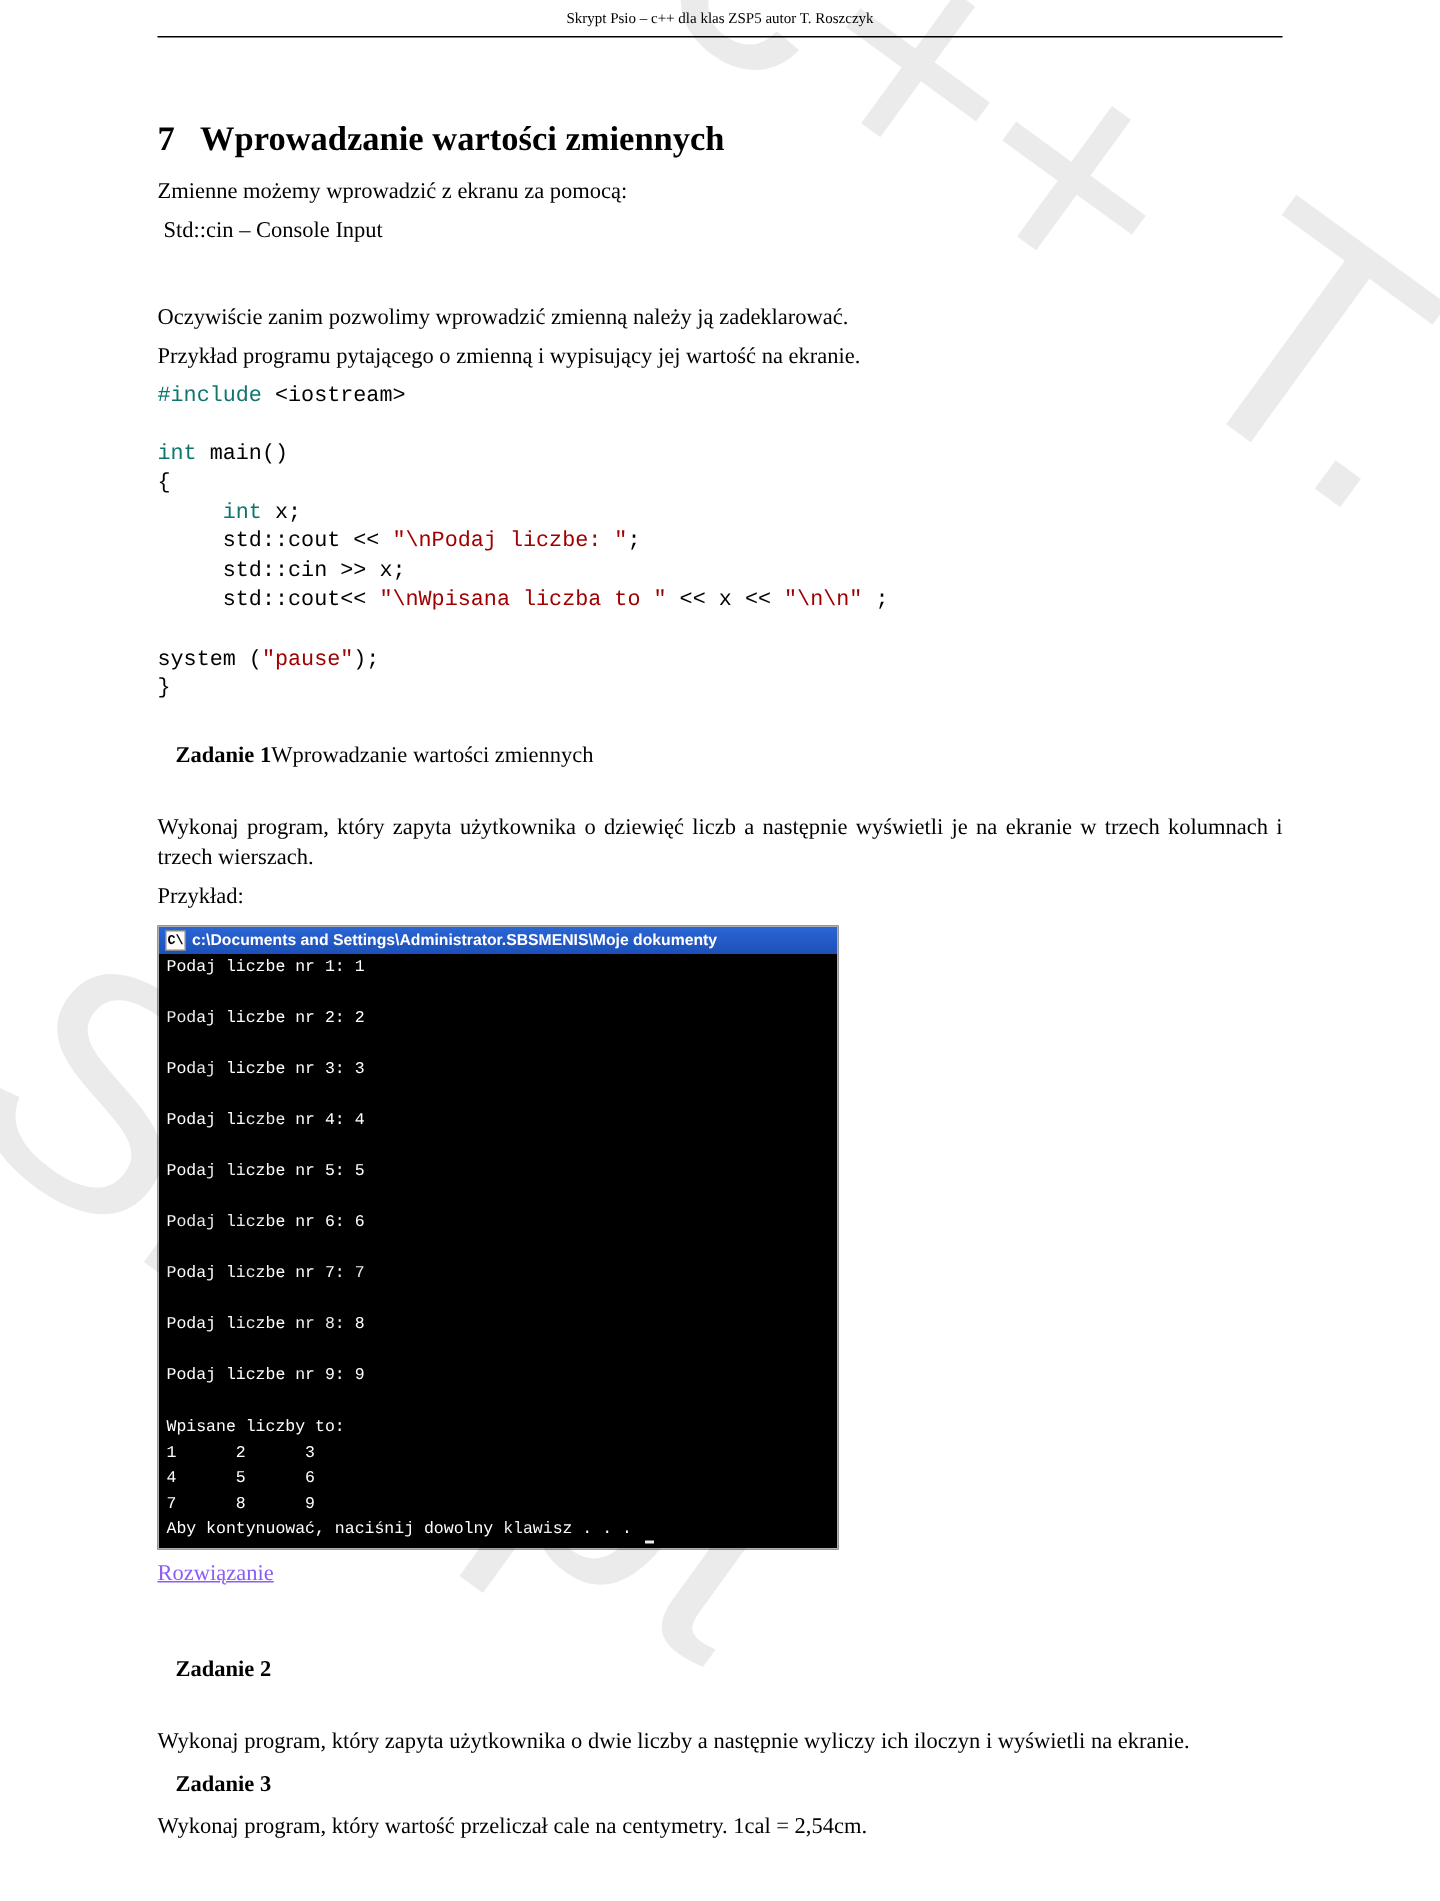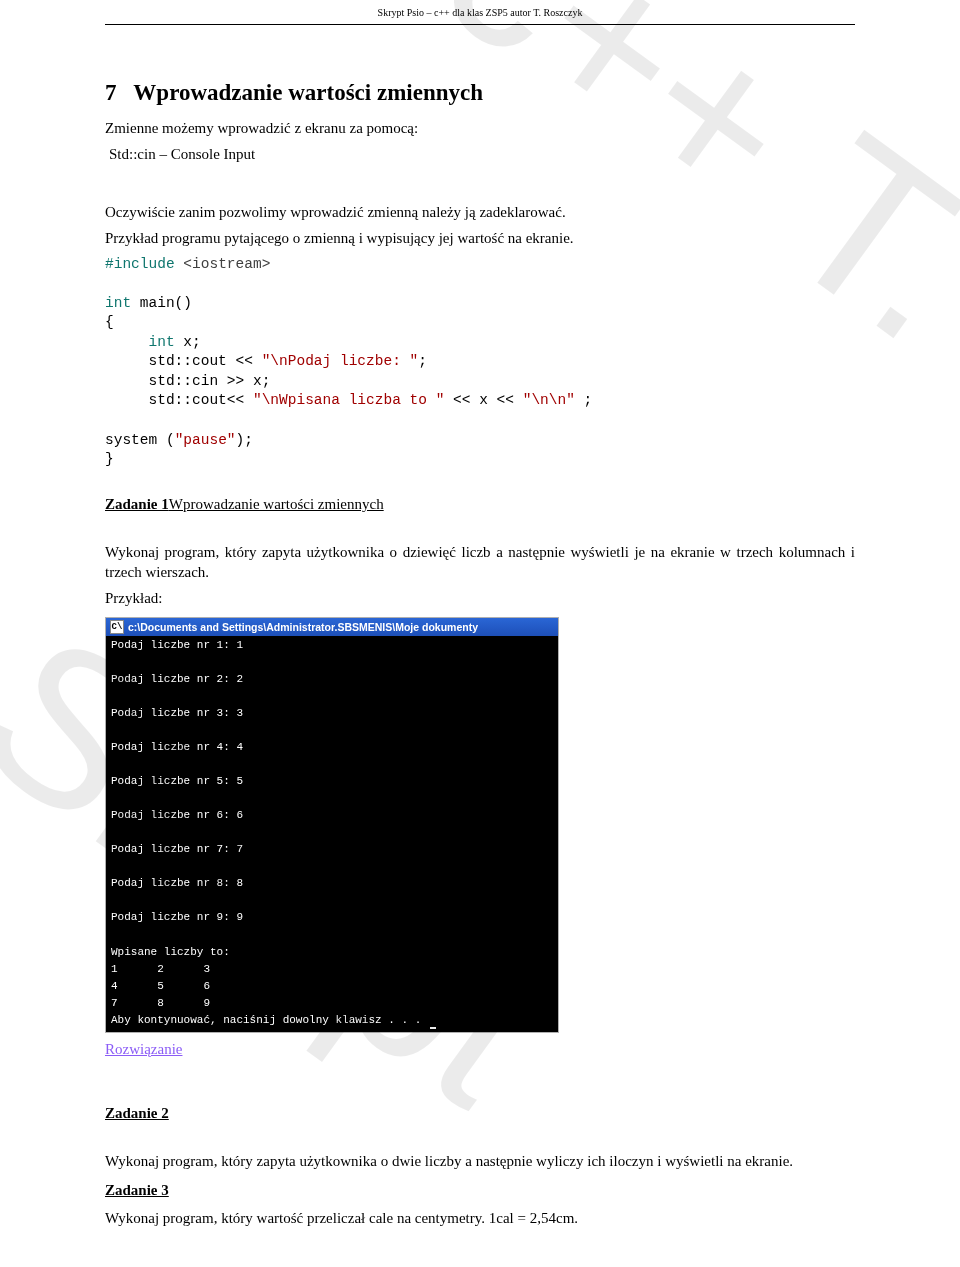--- a/index.html
+++ b/index.html
@@ -41,25 +41,25 @@
 
   .code-block {
     font-family: "Courier New", Courier, monospace;
     font-size: 14.5px;
     white-space: pre;
     line-height: 1.35;
     margin: 4px 0 24px 0;
     color: #000;
   }
   .kw   { color: #0f766e; }
-  .inc  { color: #404040; }
+  .inc  { color: #000000; }
   .str  { color: #a00000; }
 
   .zad-title { font-weight: bold; display: inline; }
-  .zad-line  { margin: 8px 0; text-decoration: underline; }
+  .zad-line  { margin: 8px 12px; }
 
   .link {
     color: #8b5cf6;
     text-decoration: underline;
   }
 
   .console-window {
     width: 452px;
     margin: 8px 0 4px 0;
     border: 1px solid #b0b0b0;

